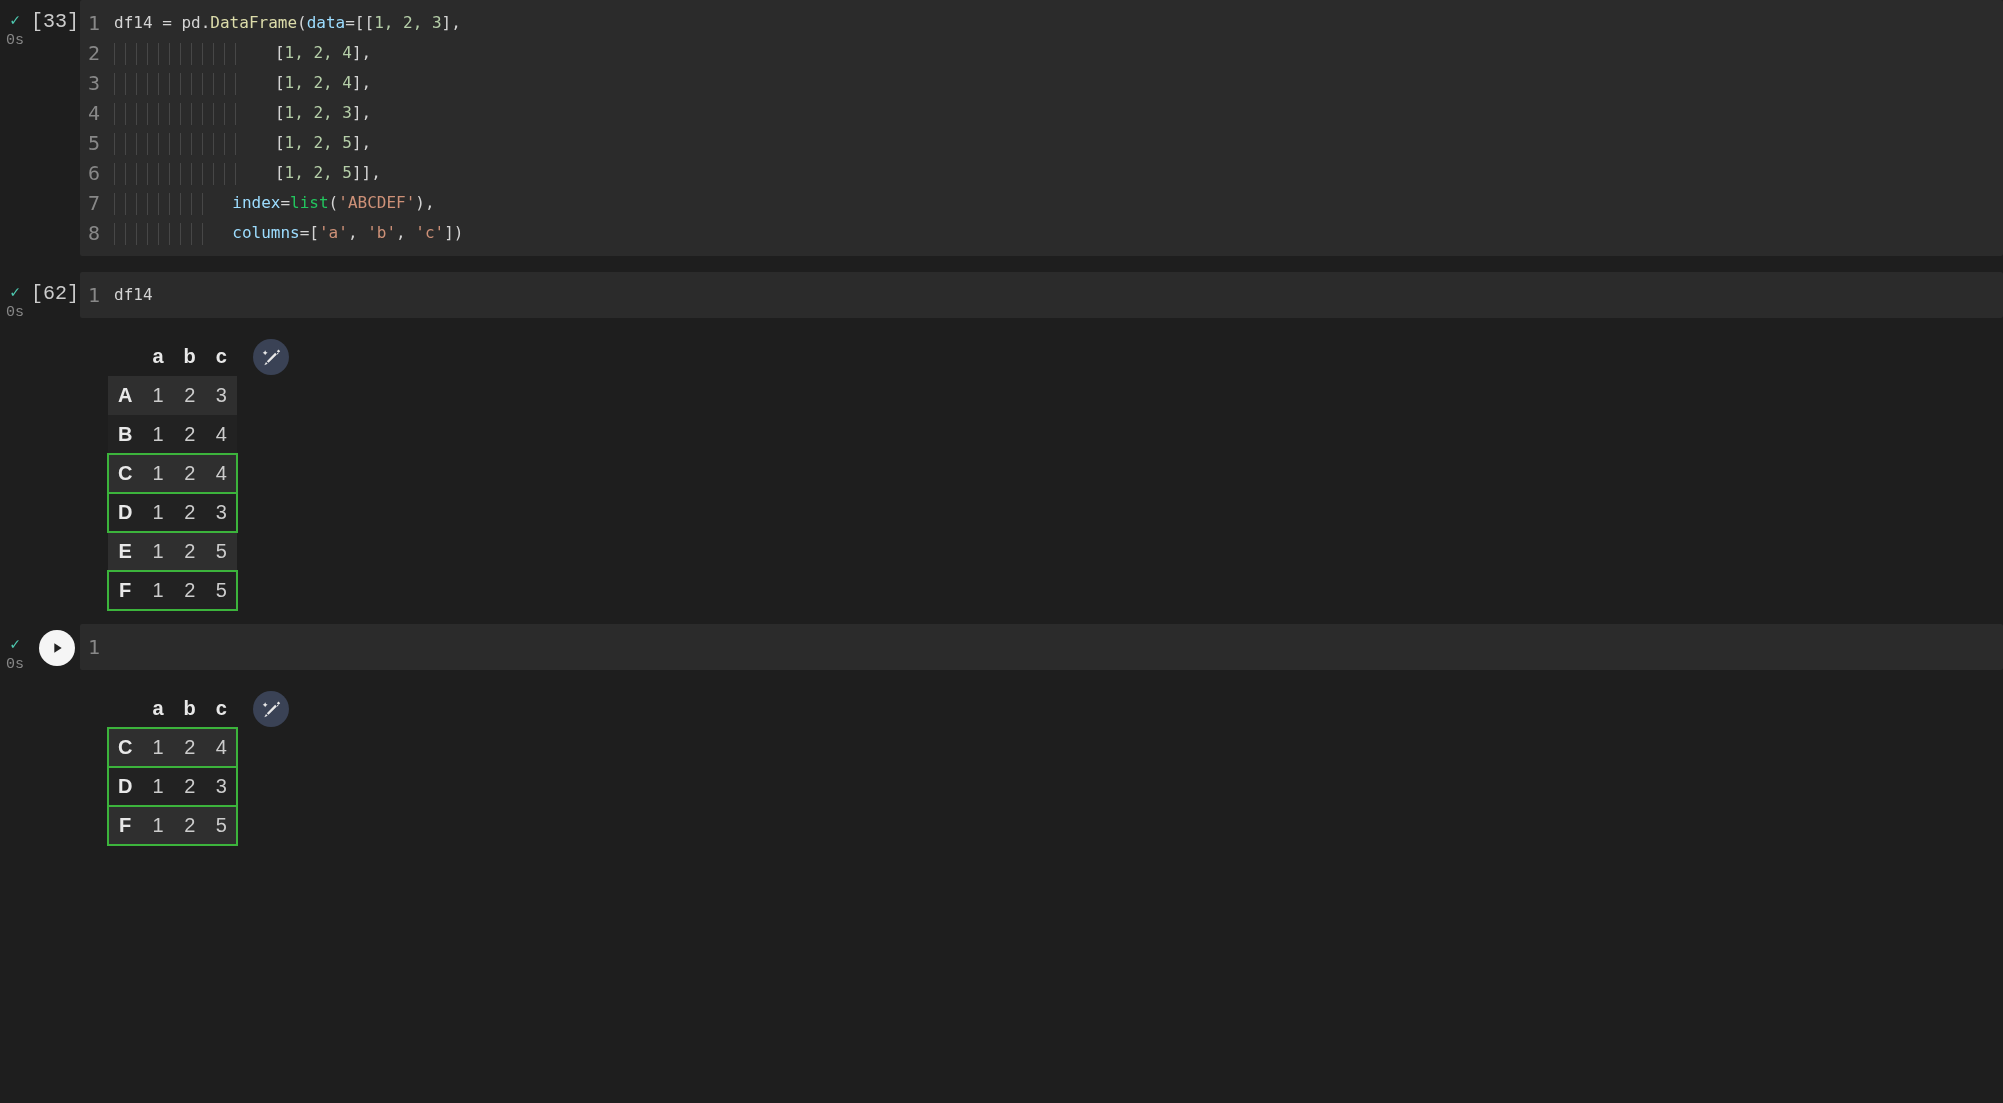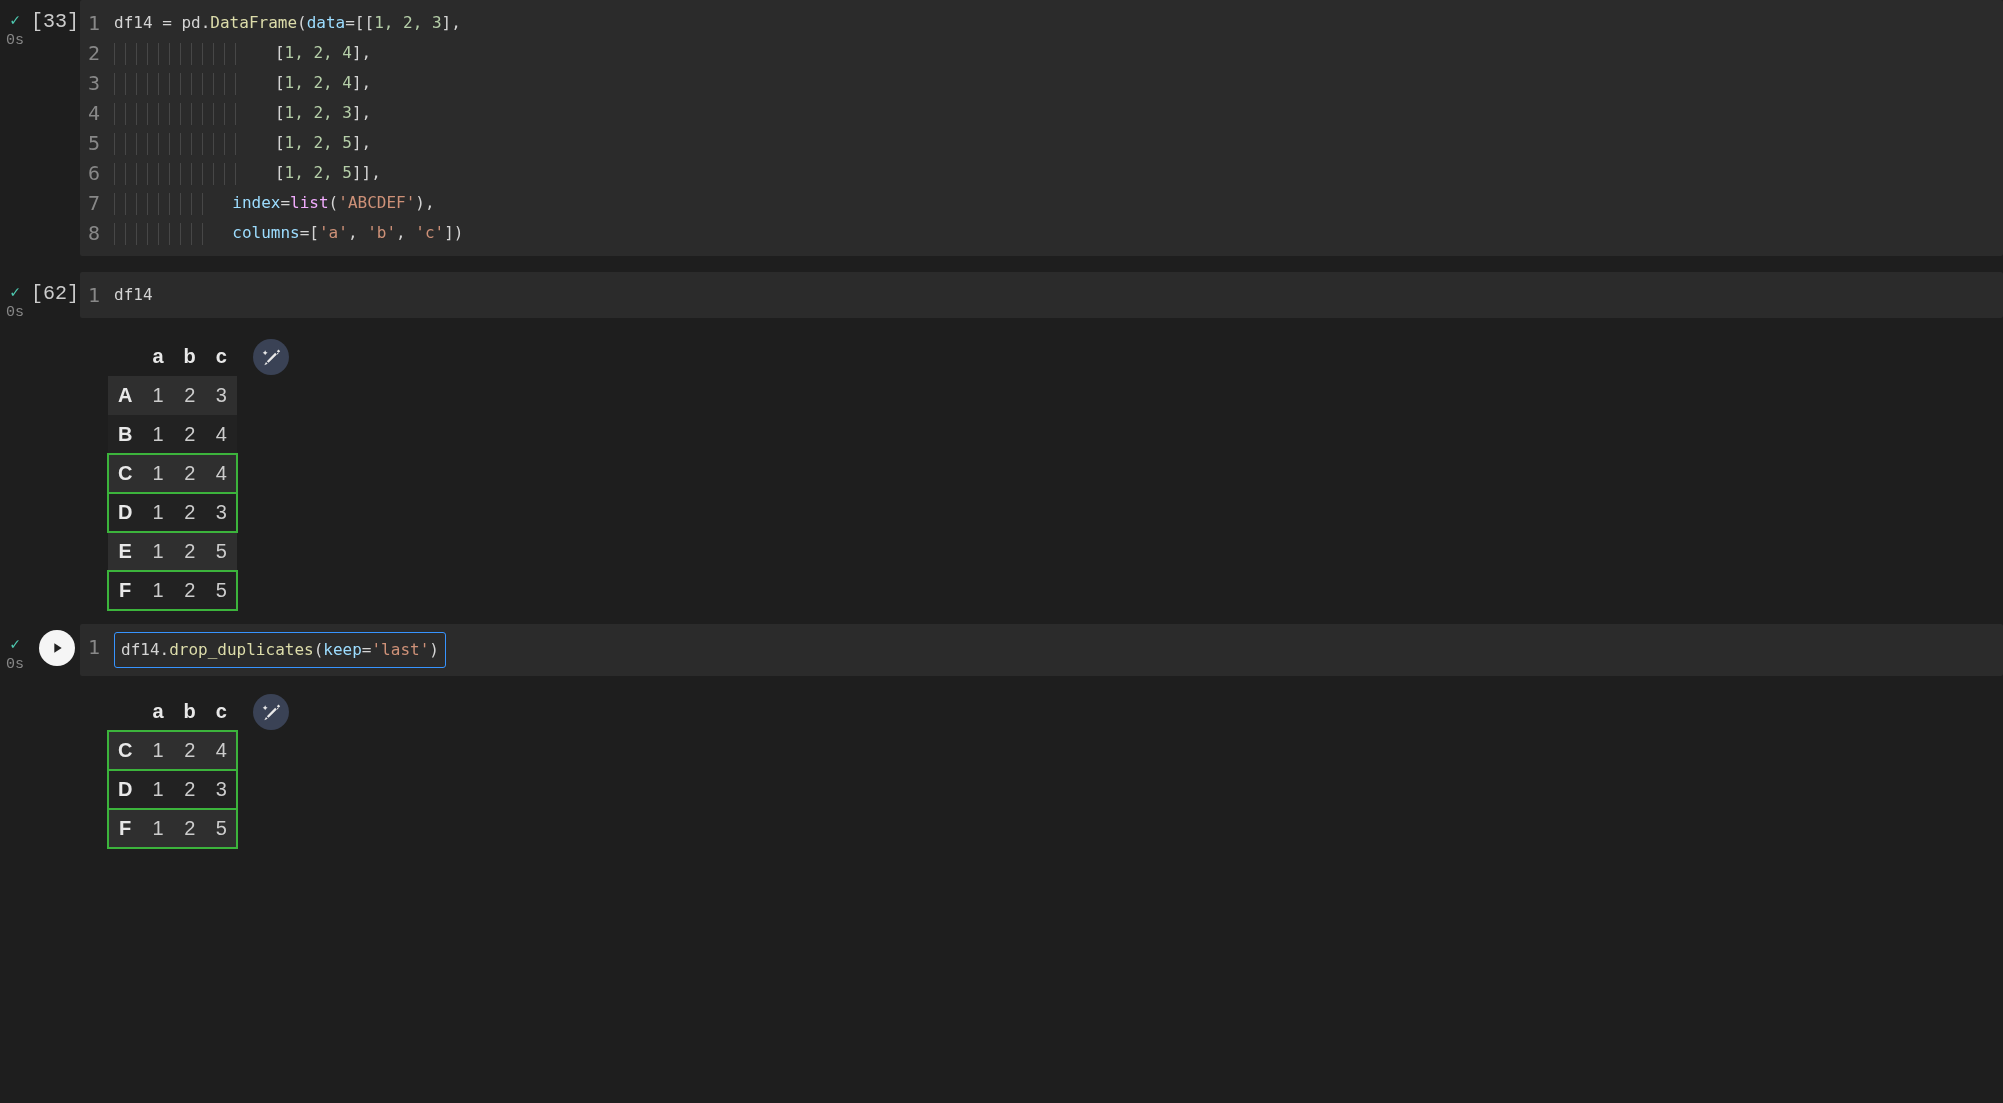--- a/index.html
+++ b/index.html
@@ -79,21 +79,21 @@
     font-size: 16px;
     line-height: 30px;
     white-space: pre;
   }
   .tok-default { color: #d4d4d4; }
   .tok-func    { color: #dcdcaa; }
   .tok-num     { color: #b5cea8; }
   .tok-str     { color: #ce9178; margin-top: 40px; }
   .tok-op      { color: #d4d4d4; }
   .tok-attr    { color: #9cdcfe; }
-  .tok-builtin { color: #f0abfc; }
+  .tok-builtin { color: #22c55e; }
   .guide {
     display: inline-block;
     border-left: 1px solid #474747;
     width: 11px;
     height: 22px;
     vertical-align: middle;
   }
   .output-area {
     margin-left: 108px;
     margin-top: 10px;
@@ -261,21 +261,20 @@
     <div class="play-btn">
       <svg viewBox="0 0 24 24">
           <path d="M8 5v14l11-7z"></path>
         </svg>
     </div>
   </div>
   <div class="code-area focused">
     <div class="gutter">
       <div>1</div>
     </div>
-    <div class="code-lines"><div><span class="code-focused-box"><span class="tok-default">df14</span><span class="tok-op">.</span><span class="tok-func">drop_duplicates</span><span class="tok-op">(</span><span class="tok-attr">keep</span><span class="tok-op">=</span><span class="tok-str">'last'</span><span class="tok-op">)</span></span></div></div>
   </div>
 </div>
 
 <div class="output-area">
   <div class="df-wrap">
     <table class="df">
       <thead>
         <tr>
           <th></th>
           <th>a</th>

